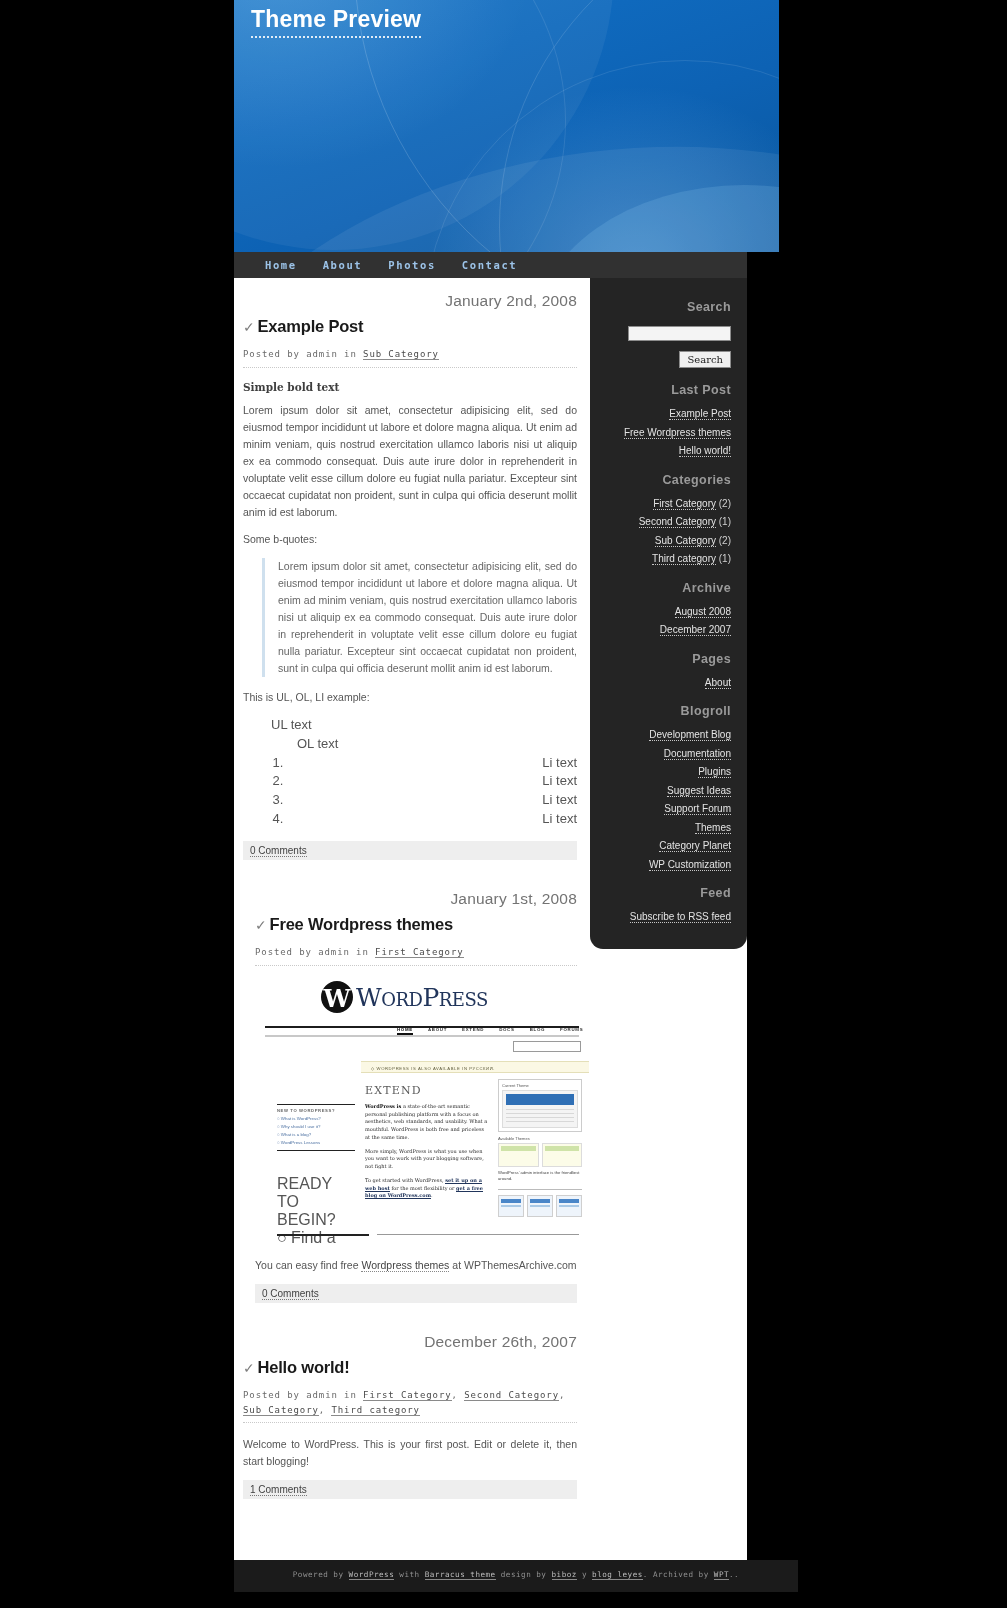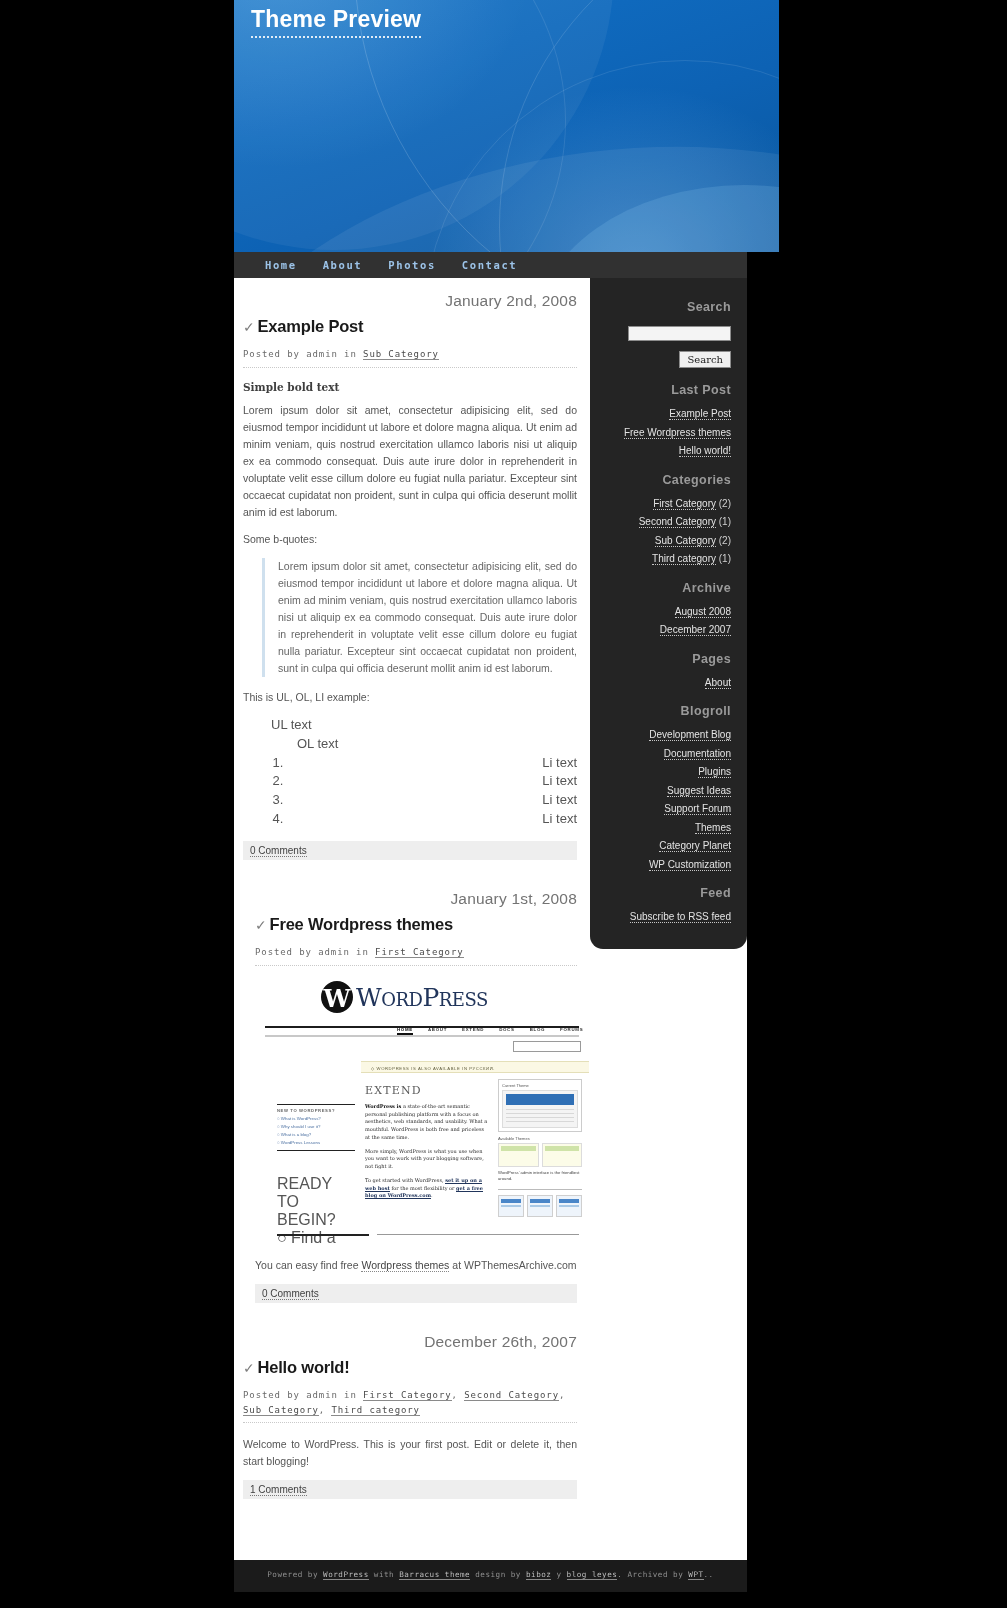--- a/index.html
+++ b/index.html
@@ -207,21 +207,21 @@
     width:103px;height:15px;background:#f4f4f4;border:1px solid #8c8c8c;
     box-sizing:border-box;display:inline-block;vertical-align:middle;
   }
   .sb-search-btn{
     margin-top:9px;background:#f0f0f0;border:1px solid #8c8c8c;
     font-family:"DejaVu Serif","Liberation Serif",serif;
     font-size:10px;color:#222;padding:2px 7px;cursor:pointer;
   }
   
   .footer{
-    position:absolute;left:0;top:1560px;width:513px;height:32px;
+    position:absolute;left:0;top:1560px;width:564px;height:32px;
     background:#1b1b1b;color:#8f8f8f;
     font-family:"DejaVu Sans Mono","Liberation Mono",monospace;
     font-size:7.6px;letter-spacing:.5px;
     text-align:center;padding-top:10px;box-sizing:border-box;
   }
   .footer a{color:#bdbdbd;text-decoration:none;border-bottom:1px solid #8a8a8a;}
   .footer-strip{
     position:absolute;left:0;top:1592px;width:513px;height:16px;background:#000;
   }
 </style>

